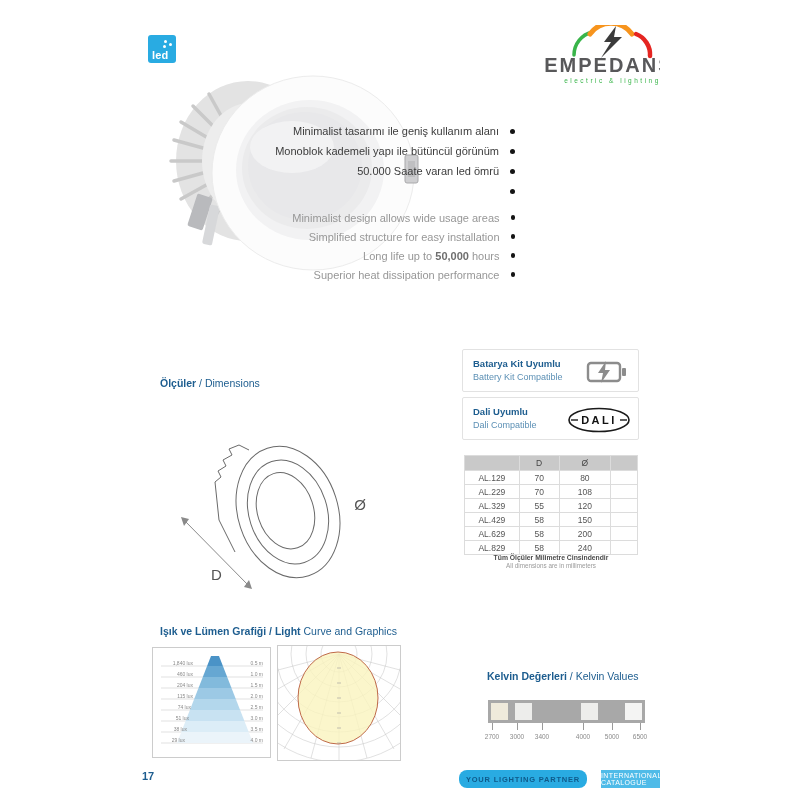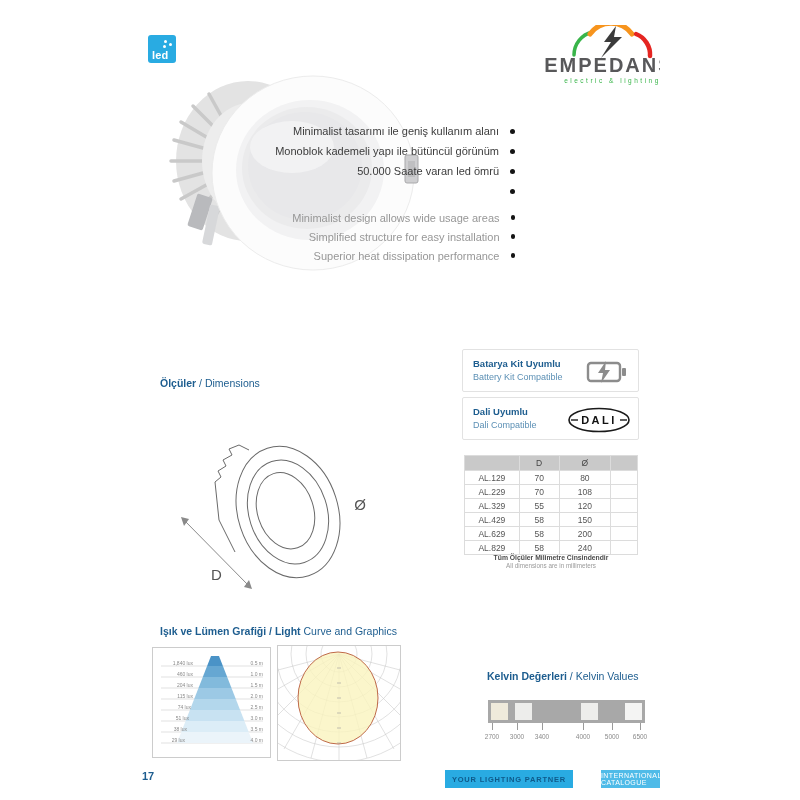--- a/index.html
+++ b/index.html
@@ -63,21 +63,21 @@
   
   #kelvin-bar { left:488px; top:700px; width:157px; height:23px; background:#a8a8a8; }
   .kelvin-swatch { position:absolute; top:3px; width:17px; height:17px; }
   #kelvin-ticks { left:488px; top:723px; width:157px; height:22px; }
   .ktick { position:absolute; top:0; width:1px; height:7px; background:#9a9a9a; }
   .klabel { position:absolute; top:10px; transform:translateX(-50%); font-size:6.5px; color:#8a8a8a; }
 
   
   #page-number { left:142px; top:770px; font-size:11px; font-weight:bold; color:#1d5d8f;text-align:right; }
   .footer-badge { top:770px; height:18px; display:flex; align-items:center; justify-content:center; }
-  #badge-partner { left:445px; width:128px; background:#29ABE2; color:#0e5a8a; font-size:7.5px; font-weight:bold; letter-spacing:0.8px; }
+  #badge-partner { left:459px; width:128px; background:#29ABE2; color:#0e5a8a; font-size:7.5px; font-weight:bold; letter-spacing:0.8px;border-radius:8px; }
   #badge-catalogue { left:601px; width:88px; background:#4fbbe8; color:#ffffff; font-size:7px; letter-spacing:0.4px; }
 
   svg text { font-family:"Liberation Sans", sans-serif; }
 </style>
 </head>
 <body>
 
 <div id="page">
 
   <div id="led-logo" class="abs">
@@ -144,20 +144,24 @@
   <div id="features-en" class="abs feat-col">
     <div class="feat-row">
         <span class="txt"><span>Minimalist design allows wide usage areas</span><b></b><span></span></span>
         <span class="bullet"></span>
       </div>
     <div class="feat-row">
         <span class="txt"><span>Simplified structure for easy installation</span><b></b><span></span></span>
         <span class="bullet"></span>
       </div>
     <div class="feat-row">
+        <span class="txt"><span>Long life up to </span><b>50,000</b><span> hours</span></span>
+        <span class="bullet"></span>
+      </div>
+    <div class="feat-row">
         <span class="txt"><span>Superior heat dissipation performance</span><b></b><span></span></span>
         <span class="bullet"></span>
       </div>
   </div>
 
   <div id="heading-dimensions" class="abs sec-heading">
     <b>Ölçüler</b><span> / </span><span>Dimensions</span>
   </div>
 
   <svg class="abs" style="left:163px; top:420px;" width="215" height="180" viewBox="0 0 215 180">

